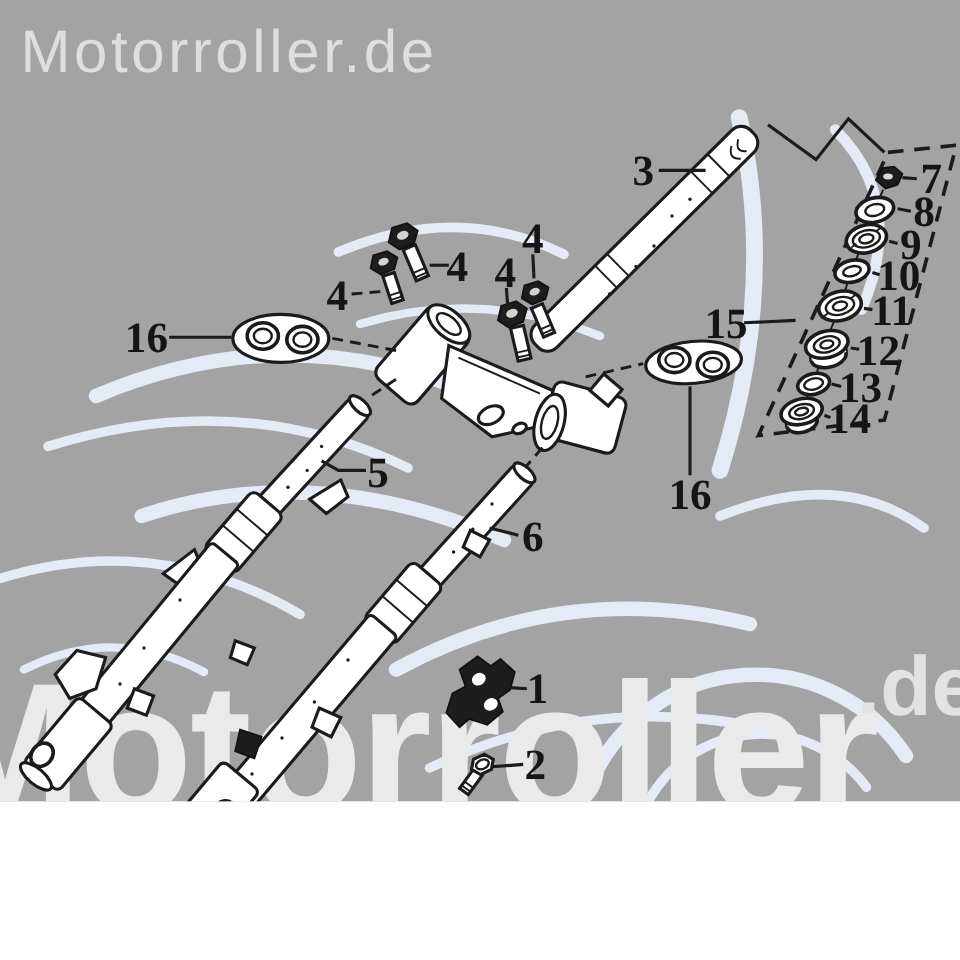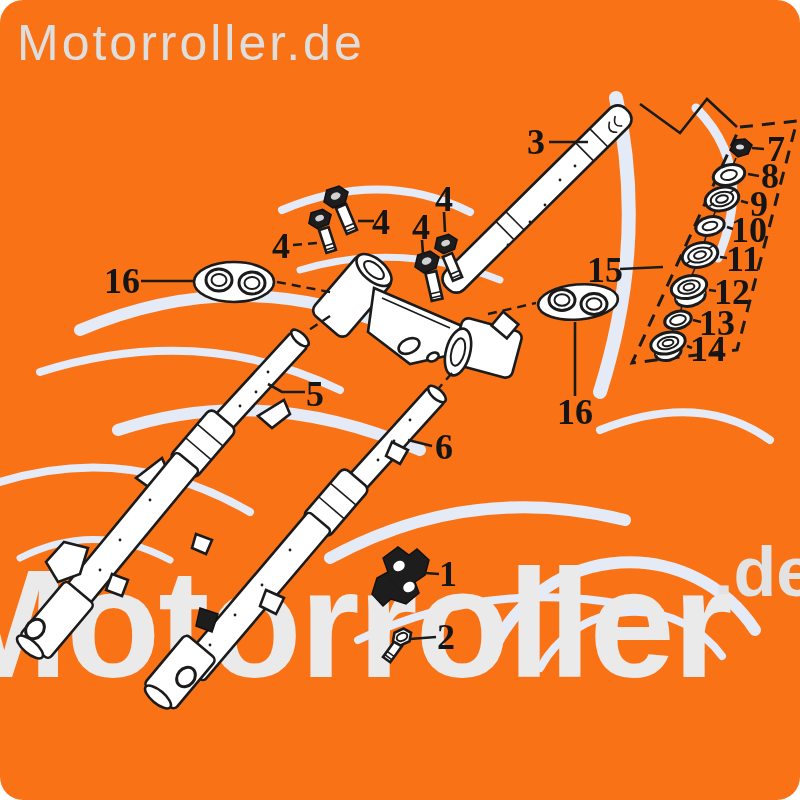--- a/index.html
+++ b/index.html
@@ -1,17 +1,17 @@
 <!DOCTYPE html>
 <html><head>
 <meta charset="utf-8">
 <style>
   html,body{margin:0;padding:0;background:#ffffff;}
-  #stage{position:relative;width:800px;height:800px;overflow:hidden;background:#f97316;
-         font-family:"Liberation Sans",sans-serif;border-radius:23px;}
+  #stage{position:relative;width:800px;height:668px;overflow:hidden;background:#a3a3a3;
+         font-family:"Liberation Sans",sans-serif;}
   svg{position:absolute;left:0;top:0;}
   .wm-swoosh{fill:none;stroke:#e4eaf6;stroke-linecap:round;}
   .wm-header{font-family:"Liberation Sans",sans-serif;font-size:50px;fill:#dedede;
              letter-spacing:3px;font-weight:400;}
   .wm-footer{font-family:"Liberation Sans",sans-serif;font-size:154px;font-weight:700;
              fill:#eaeaea;letter-spacing:-2px;}
   .wm-footer-de{font-family:"Liberation Sans",sans-serif;font-size:70px;font-weight:700;
              fill:#e2e2e2;}
   .art{fill:#ffffff;stroke:#1b1b1b;stroke-width:2.6;}
   .art-thin{fill:none;stroke:#1b1b1b;stroke-width:1.6;}

